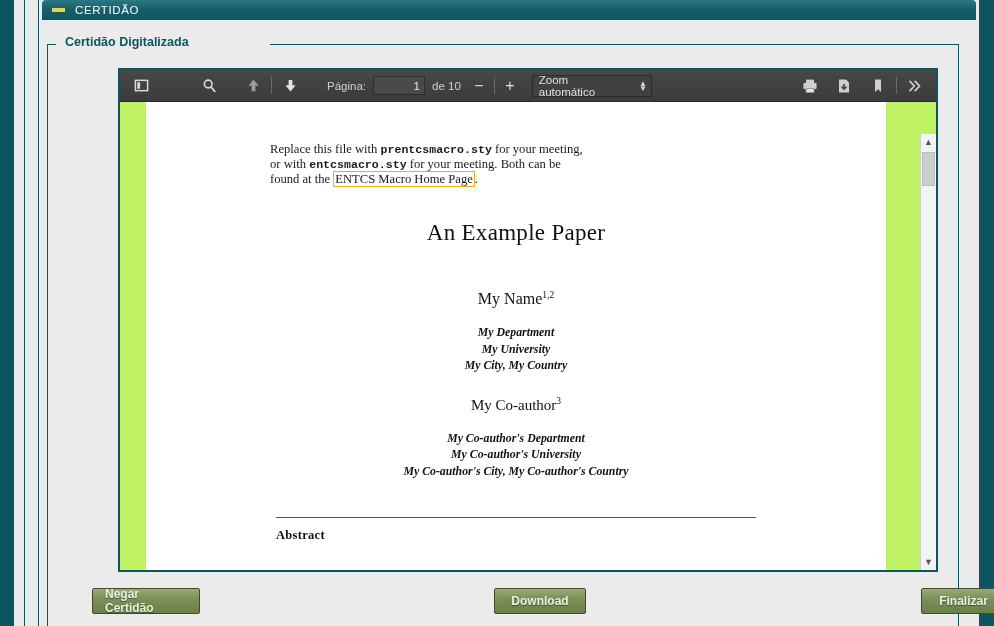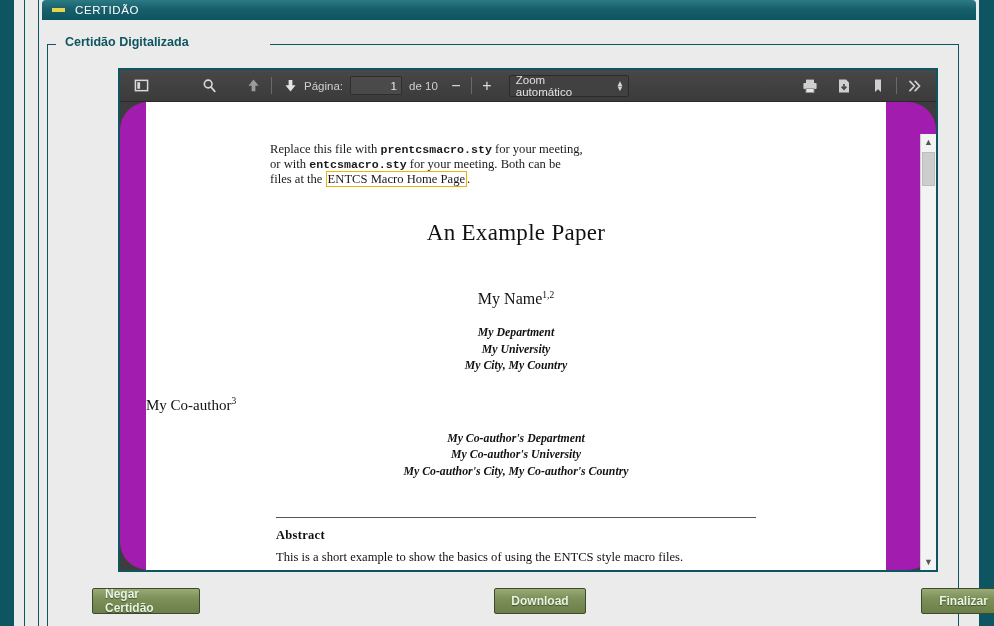--- a/index.html
+++ b/index.html
@@ -156,21 +156,21 @@
     height: 17px;
     background: #6a6a6a;
     margin: 0 5px;
     flex: none;
   }
   .tb-spacer { flex: 1 1 auto; }
 
   .tb-label {
     color: #d0d0d0;
     font-size: 11.5px;
-    margin-left: 1px;
+    margin-left: 24px;
     margin-right: 7px;
     white-space: nowrap;
   }
   .page-input {
     width: 52px;
     height: 19px;
     background: #4a4a4a;
     border: 1px solid #2e2e2e;
     color: #e6e6e6;
     font-size: 11.5px;
@@ -219,22 +219,21 @@
     line-height: 16px;
   }
 
   
   .pdf-stage {
     position: absolute;
     left: 0;
     top: 32px;
     right: 0;
     bottom: 0;
-    background: #a21caf;
-    border-radius: 28px;
+    background: #bef264;
   }
   .pdf-page {
     position: absolute;
     left: 26px;
     top: 0;
     width: 740px;
     bottom: 0;
     background: #ffffff;
     overflow: hidden;
   }
@@ -271,21 +270,21 @@
   .author sup { font-size: 9.5px; }
   .affil {
     text-align: center;
     font-size: 11.8px;
     font-style: italic;
     font-weight: bold;
     line-height: 16.5px;
     margin-top: 16px;
   }
   .coauthor {
-    text-align: left;
+    text-align: center;
     font-size: 15px;
     margin-top: 22px;
   }
   .coauthor sup { font-size: 9.5px; }
   .abs-rule {
     width: 480px;
     height: 1px;
     background: #555;
     margin: 38px auto 0 auto;
   }
@@ -471,21 +470,21 @@
       </div>
 
       <div class="pdf-stage">
 
         <div class="pdf-page">
           <div class="pdf-content">
 
             <div class="notice">
               <span>Replace this file with </span><span class="mono">prentcsmacro.sty</span><span> for your meeting,</span><br>
               <span>or with </span><span class="mono">entcsmacro.sty</span><span> for your meeting. Both can be</span><br>
-              <span>files at the </span><span class="link-box">ENTCS Macro Home Page</span><span>.</span>
+              <span>found at the </span><span class="link-box">ENTCS Macro Home Page</span><span>.</span>
             </div>
 
             <div class="doc-title">An Example Paper</div>
 
             <div class="author">
               <span>My Name</span><sup>1,2</sup>
             </div>
 
             <div class="affil">
               <span>My Department</span><br>
@@ -498,21 +497,20 @@
             </div>
 
             <div class="affil">
               <span>My Co-author's Department</span><br>
               <span>My Co-author's University</span><br>
               <span>My Co-author's City, My Co-author's Country</span>
             </div>
 
             <div class="abs-rule"></div>
             <div class="abs-head">Abstract</div>
-            <div class="abs-body">This is a short example to show the basics of using the ENTCS style macro files.</div>
           </div>
         </div>
 
         <div class="pdf-scrollbar">
           <div class="sb-arrow sb-up">▲</div>
           <div class="sb-thumb"></div>
           <div class="sb-arrow sb-down">▼</div>
         </div>
       </div>
     </div>

